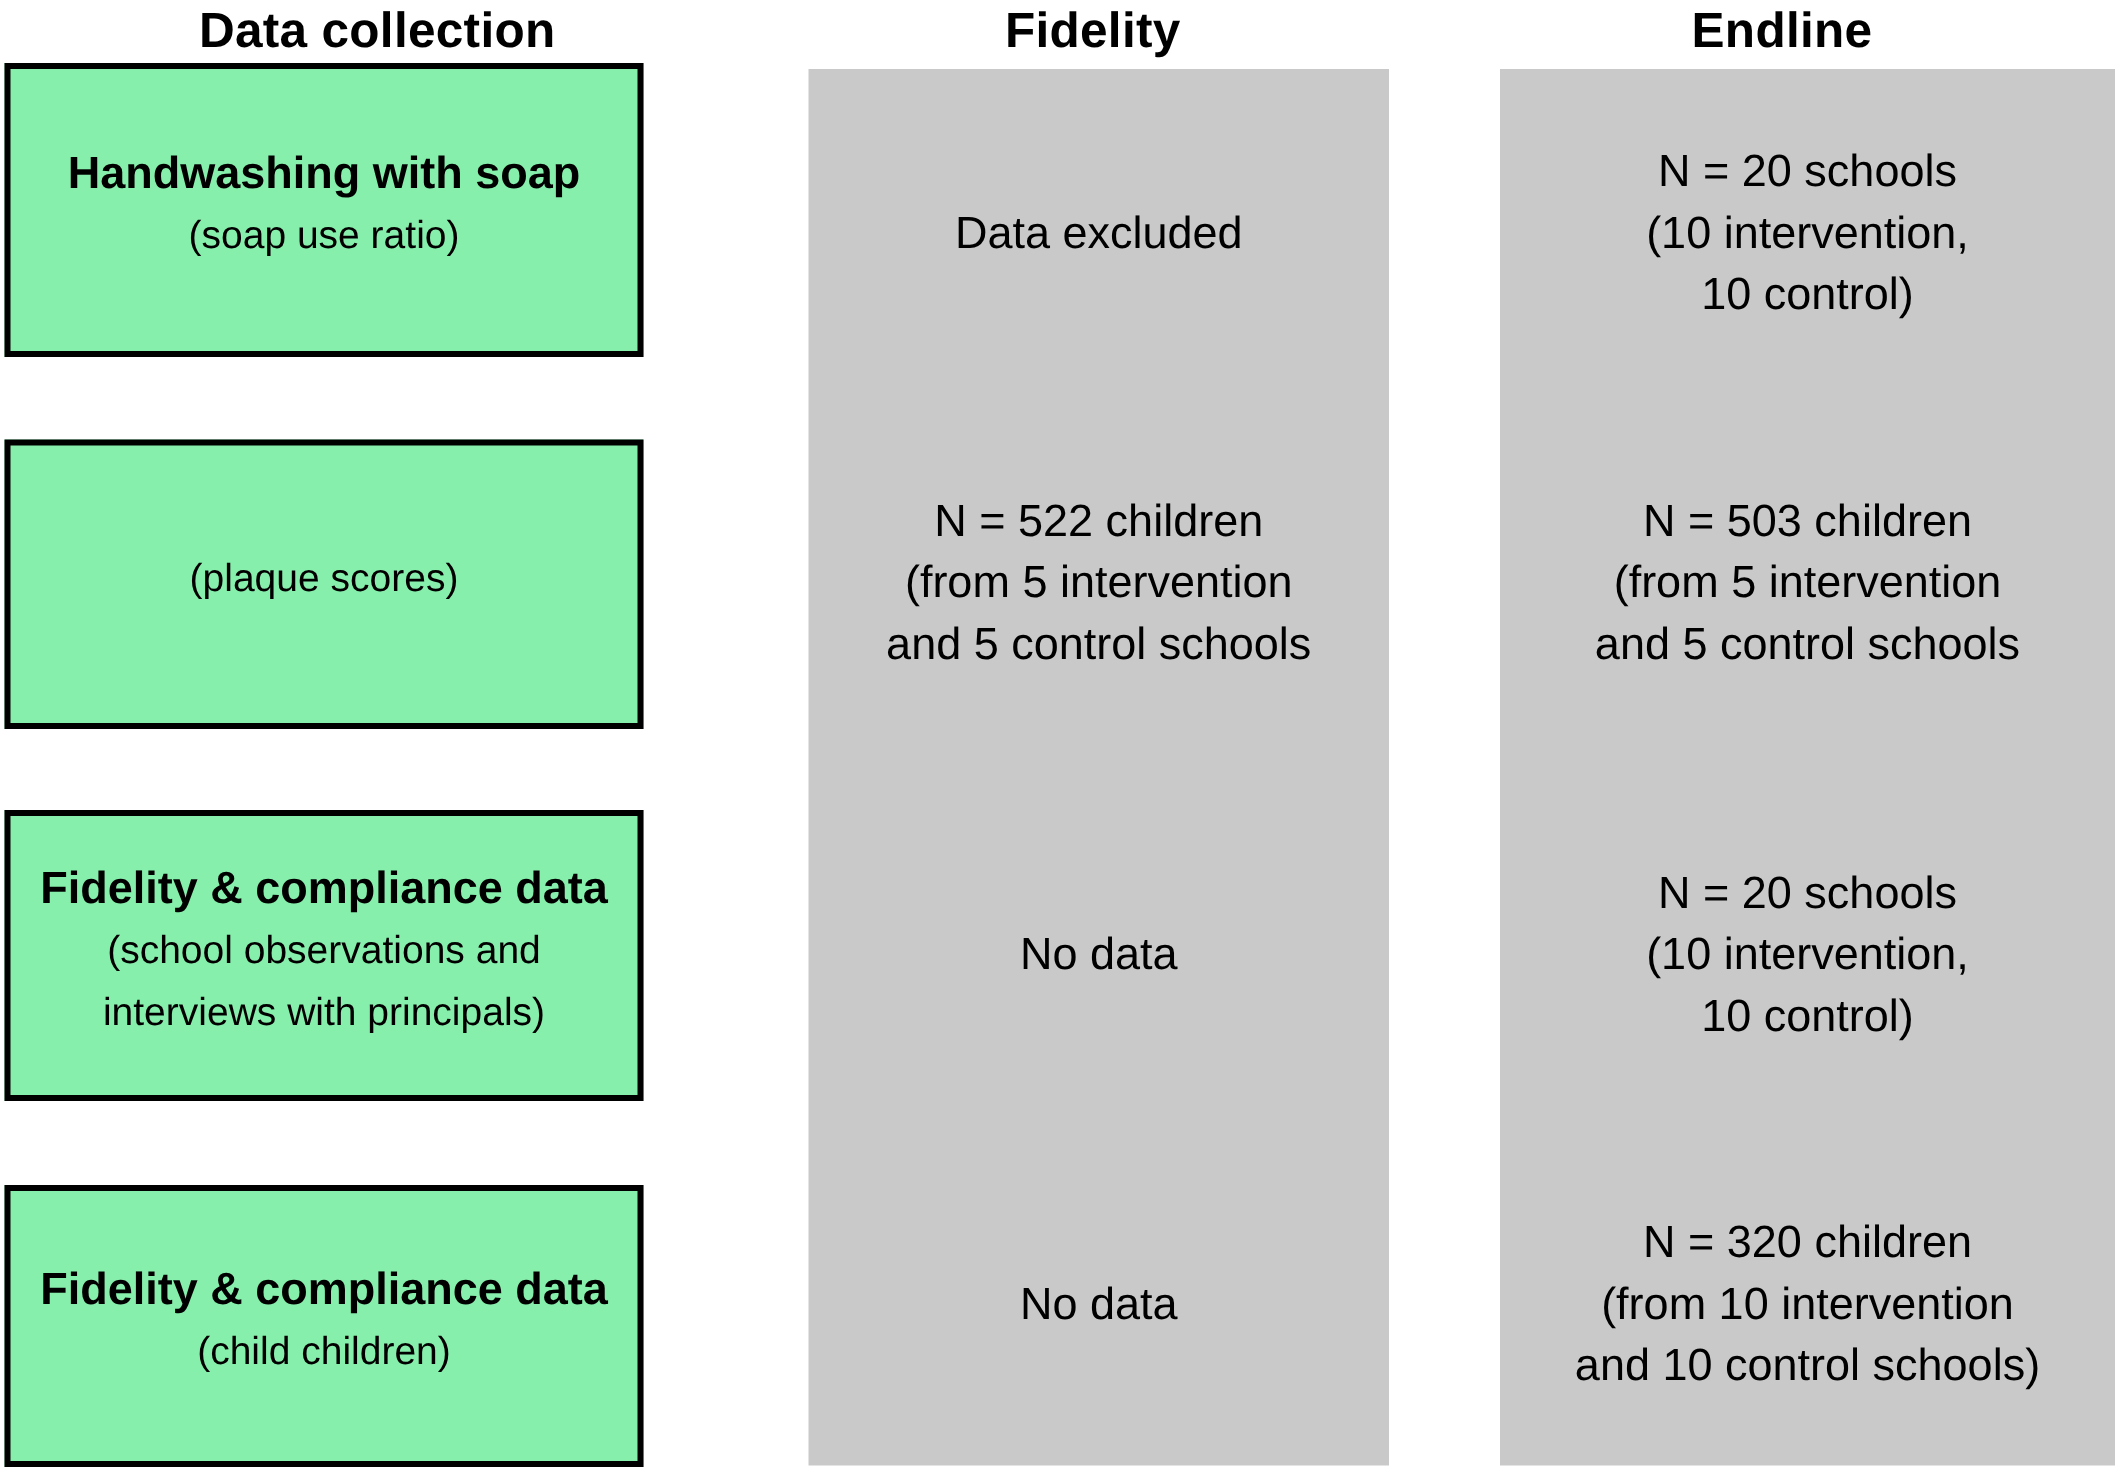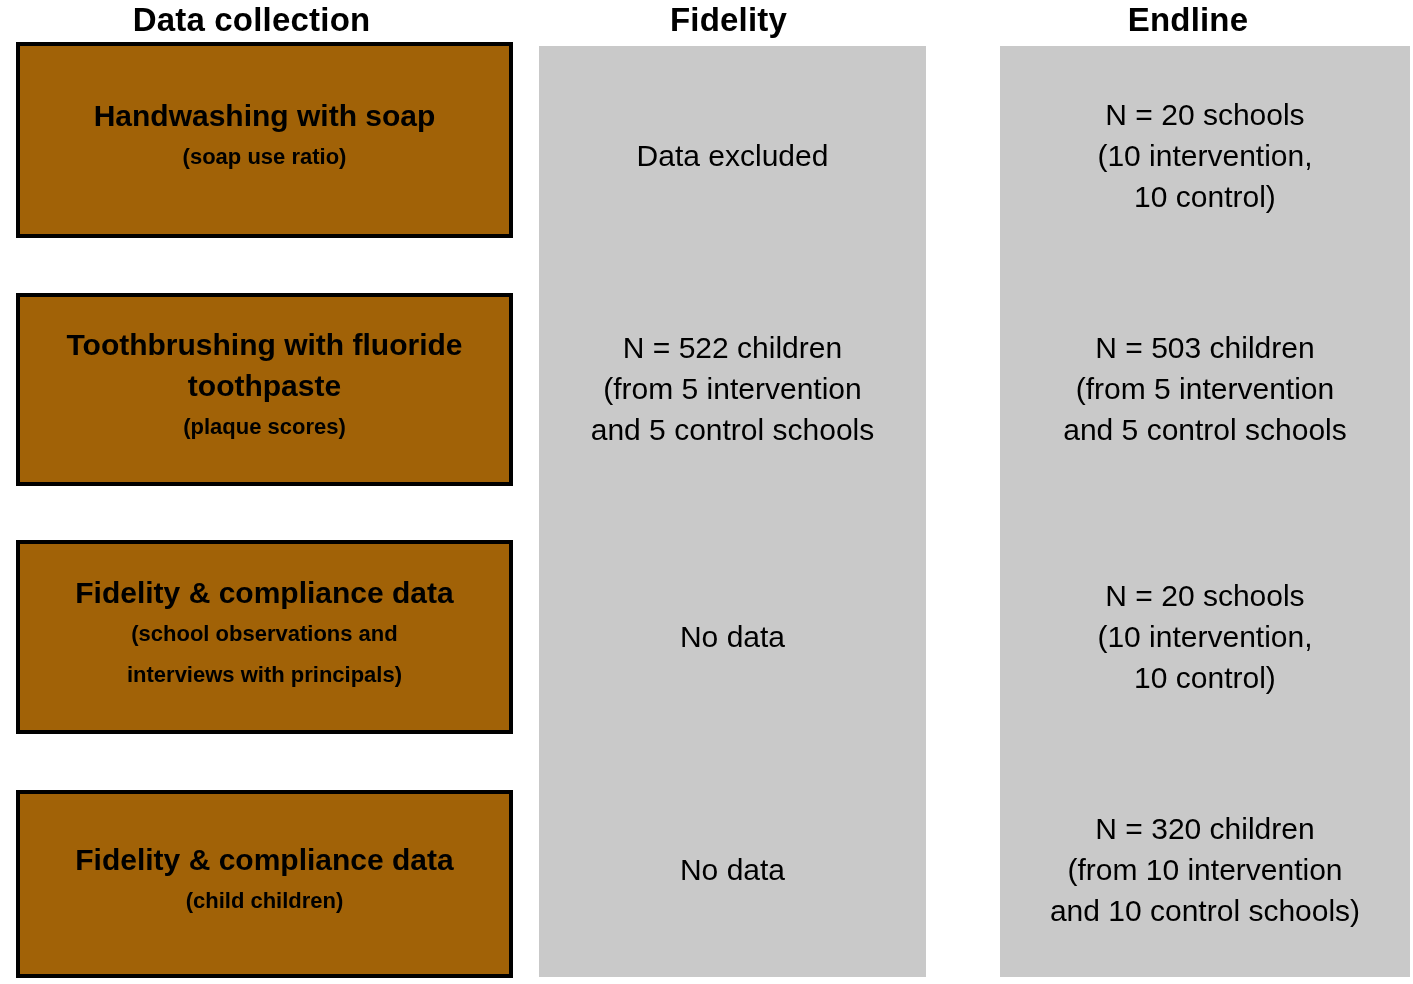--- a/index.html
+++ b/index.html
@@ -27,23 +27,23 @@
     font-weight: 700;
     font-size: 33px;
     letter-spacing: 0.2px;
   }
   .hdr-left  { left: 3px;   width: 497px; }
   .hdr-mid   { left: 520px; width: 417px; }
   .hdr-right { left: 980px; width: 416px; }
 
   .measure-box {
     position: absolute;
-    left: 16px;
-    width: 497px;
-    background: #a16207;
+    left: 3px;
+    width: 426px;
+    background: #86efac;
     border: 4px solid #000000;
     box-sizing: border-box;
     display: flex;
     flex-direction: column;
     align-items: center;
     justify-content: center;
     text-align: center;
     padding-bottom: 8px;
   }
   .box-r1 { top: 42px;  height: 196px; }
@@ -51,22 +51,22 @@
   .box-r3 { top: 540px; height: 194px; }
   .box-r4 { top: 790px; height: 188px; }
 
   .box-title {
     font-weight: 700;
     font-size: 30px;
     line-height: 41px;
     white-space: pre-line;
   }
   .box-sub {
-    font-weight: 700;
-    font-size: 22px;
+    font-weight: 400;
+    font-size: 26px;
     line-height: 41px;
     white-space: pre-line;
   }
 
   .gray-col {
     position: absolute;
     top: 46px;
     height: 931px;
     background: #c9c9c9;
     display: flex;
@@ -97,22 +97,20 @@
   <div class="col-header hdr-left">Data collection</div>
   <div class="col-header hdr-mid">Fidelity</div>
   <div class="col-header hdr-right">Endline</div>
 
   <div class="measure-box box-r1">
     <div class="box-title">Handwashing with soap</div>
     <div class="box-sub">(soap use ratio)</div>
   </div>
 
   <div class="measure-box box-r2">
-    <div class="box-title">Toothbrushing with fluoride
-toothpaste</div>
     <div class="box-sub">(plaque scores)</div>
   </div>
 
   <div class="measure-box box-r3">
     <div class="box-title">Fidelity &amp; compliance data</div>
     <div class="box-sub">(school observations and
 interviews with principals)</div>
   </div>
 
   <div class="measure-box box-r4">

